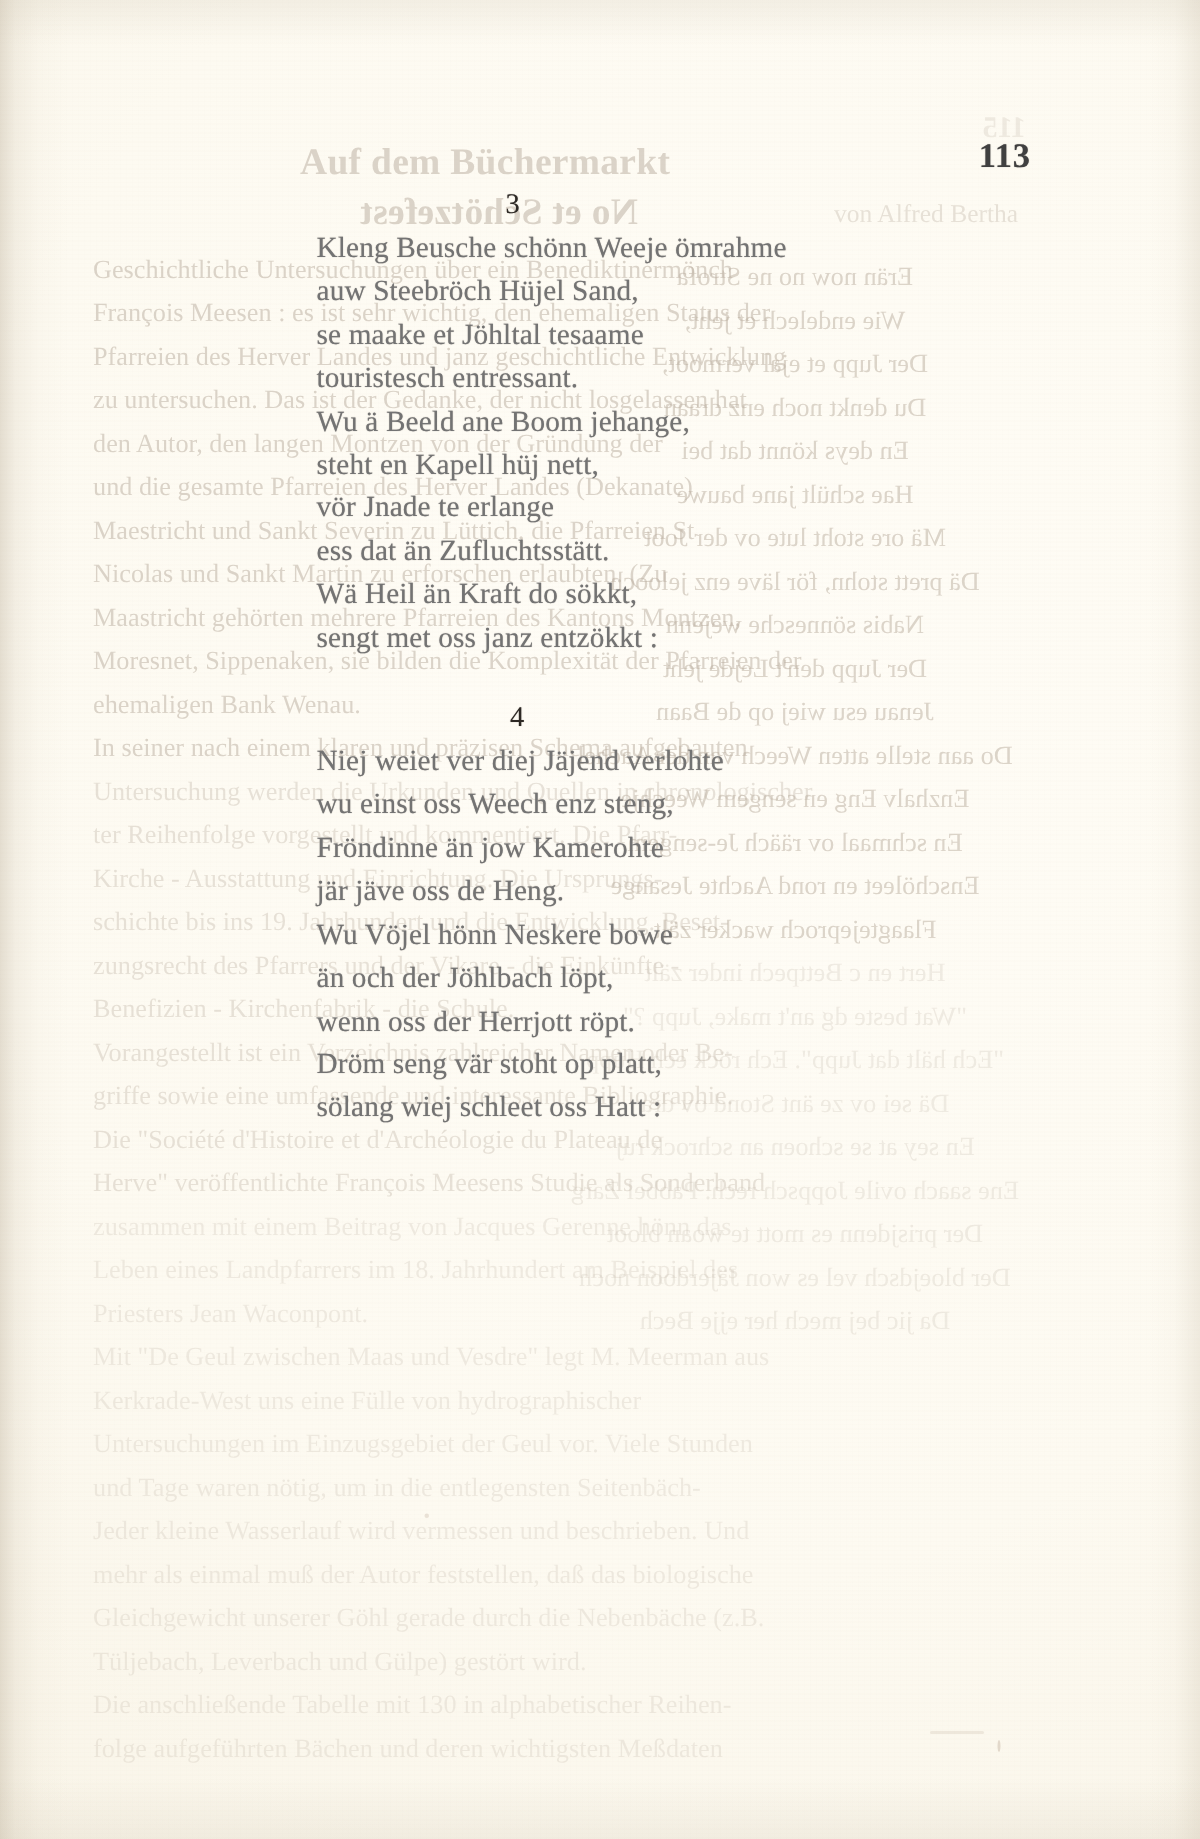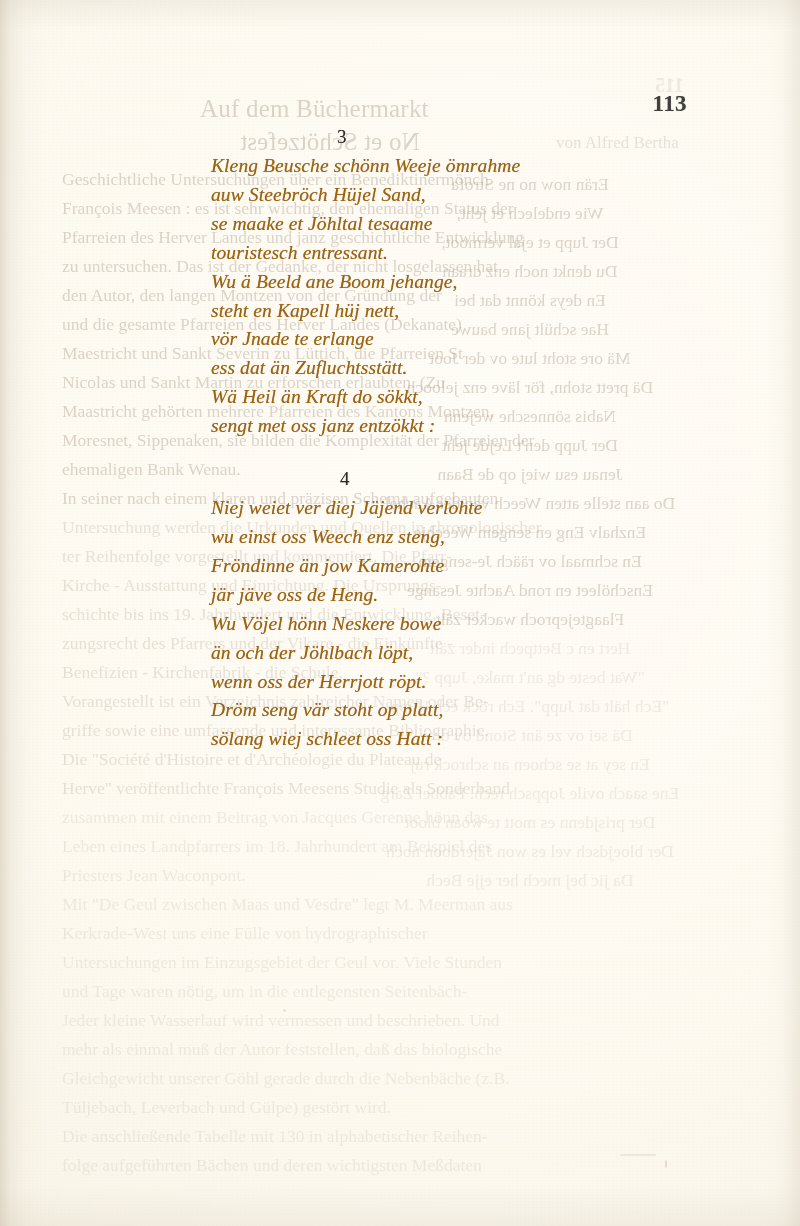--- a/index.html
+++ b/index.html
@@ -75,21 +75,21 @@
     transform-origin: center;
   }
   .bleed-block {
     position: absolute;
     pointer-events: none;
     user-select: none;
     color: #bcb0a2;
     font-family: "Liberation Serif", "DejaVu Serif", serif;
   }
   .bleed-heading {
-    font-weight: normal;
+    font-weight: bold;
     letter-spacing: .2px;
   }
   .bleed-body-line {
     white-space: pre;
     line-height: 29px;
   }
 
   .bleed-faint  { opacity: .52; }
   .bleed-fainter{ opacity: .34; }
   .bleed-ghost  { opacity: .22; }
@@ -122,24 +122,23 @@
     margin-left: 126px;
     margin-bottom: 2px;
     line-height: 26px;
   }
   .stanza-number.n4 { margin-left: 129px; }
 
   .line {
     display: block;
     font-size: 19.5px;
     line-height: 28.9px;
-    color: #a16207;
+    color: #737373;
     white-space: pre;
     letter-spacing: .1px;
-    font-style: italic;
   }
 
   
   .line, .stanza-number, .folio {
     text-shadow: 0 0 0.7px rgba(40,32,26,0.42);
   }
 
   .speck {
     position: absolute;
     background: #cdbfae;

